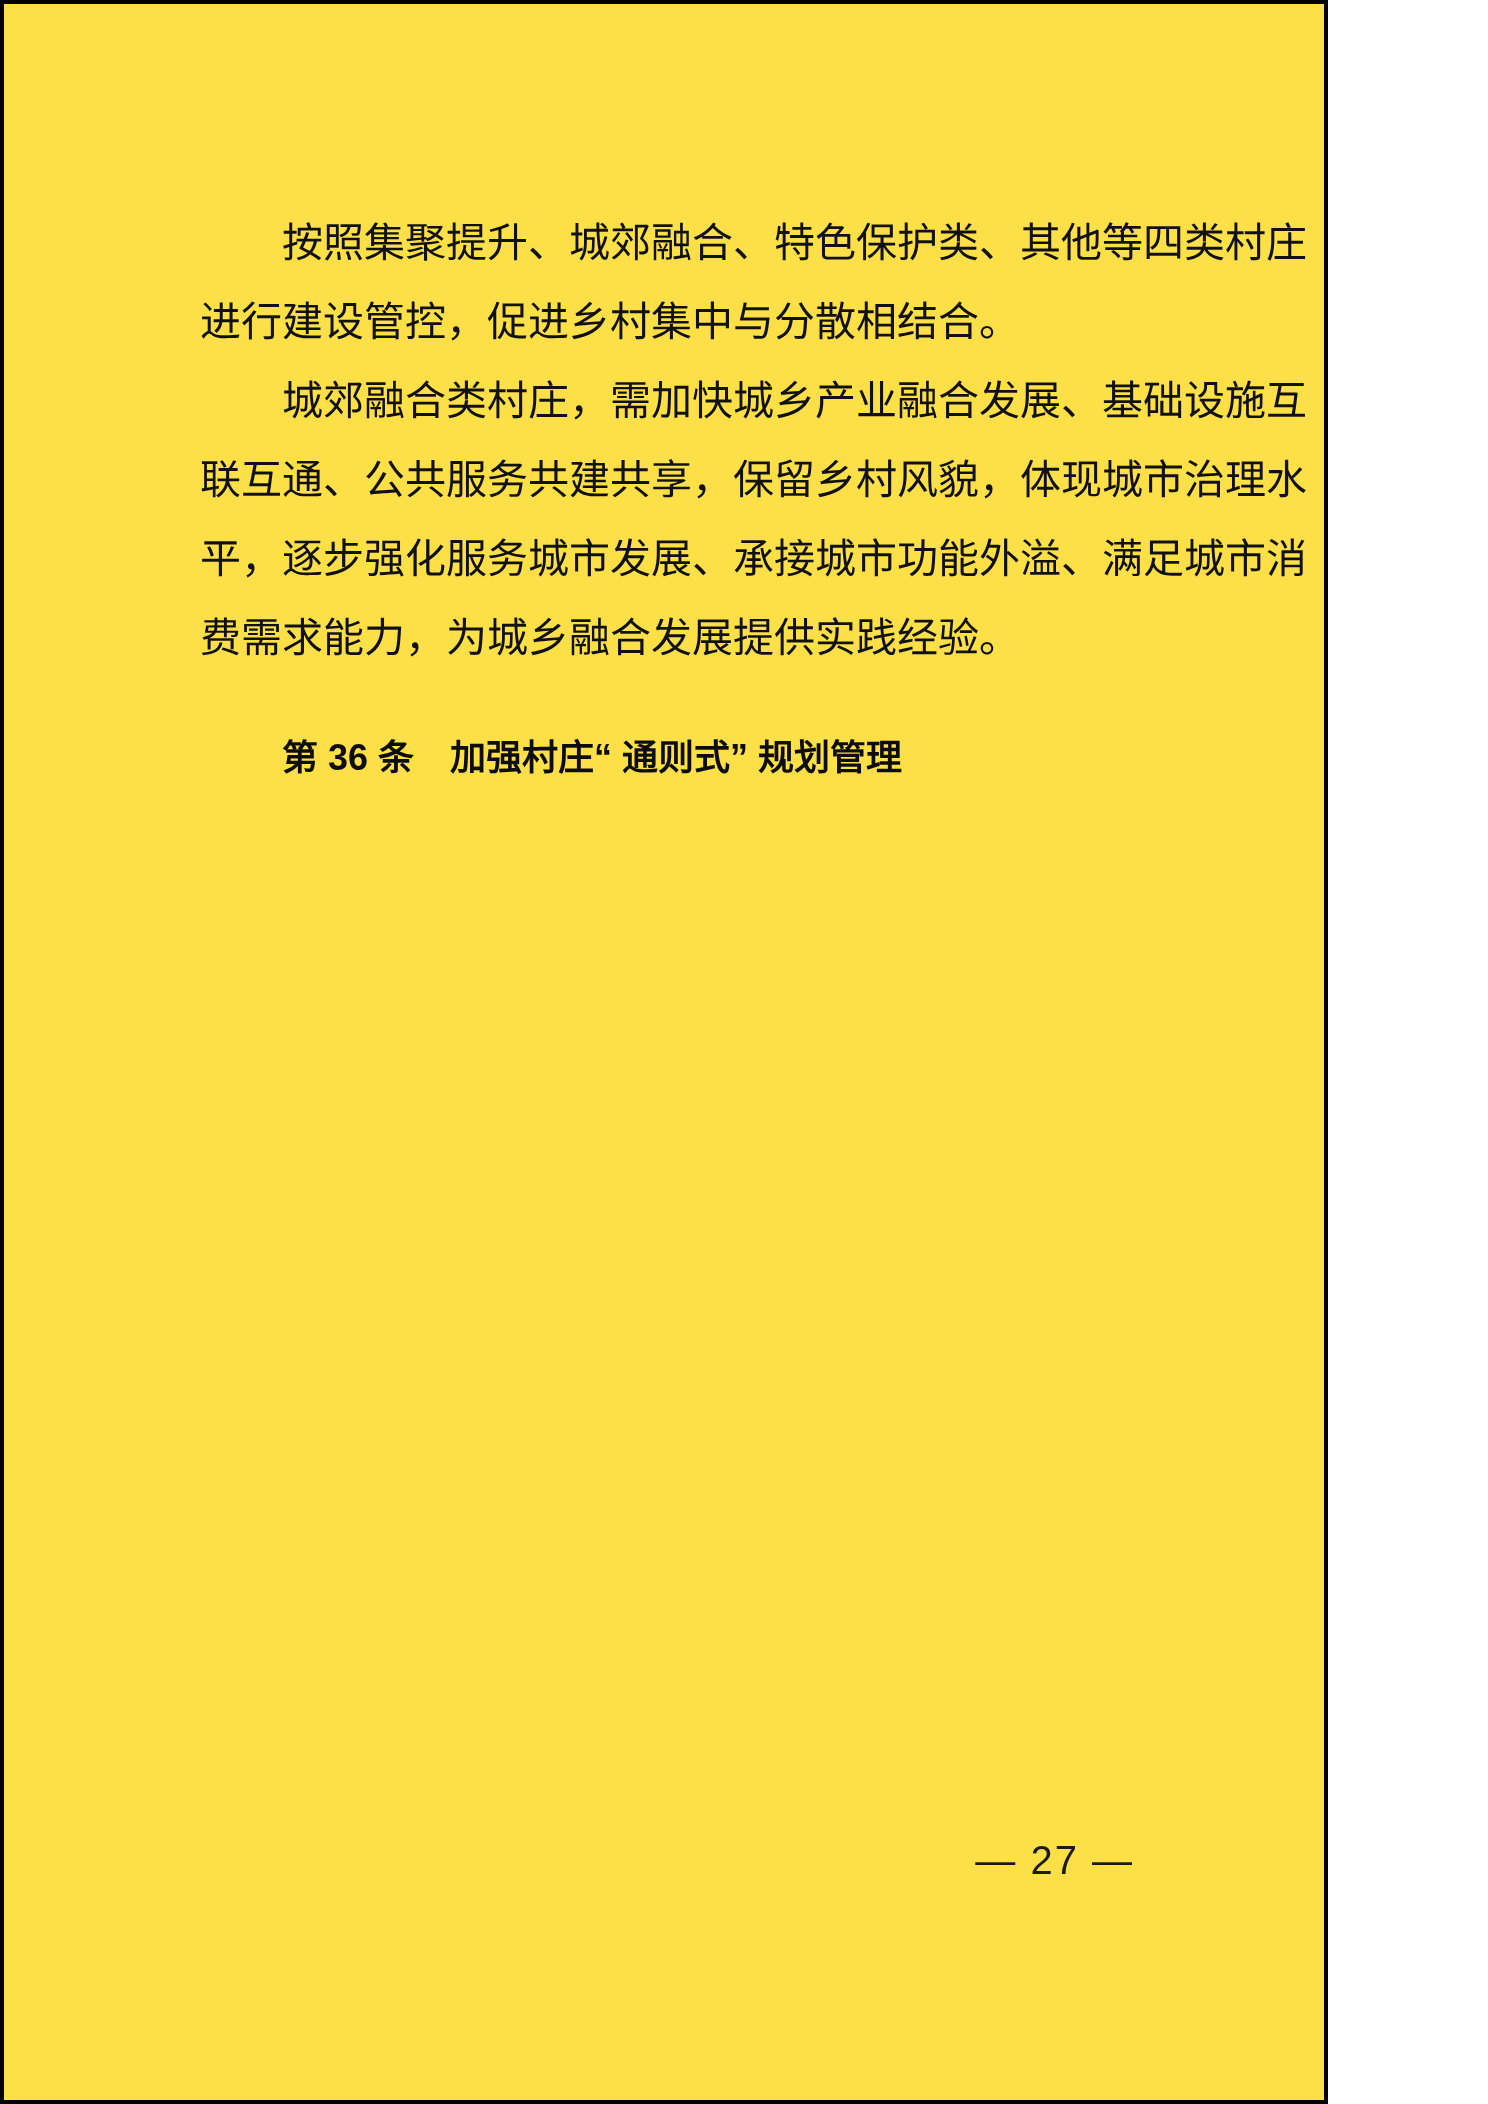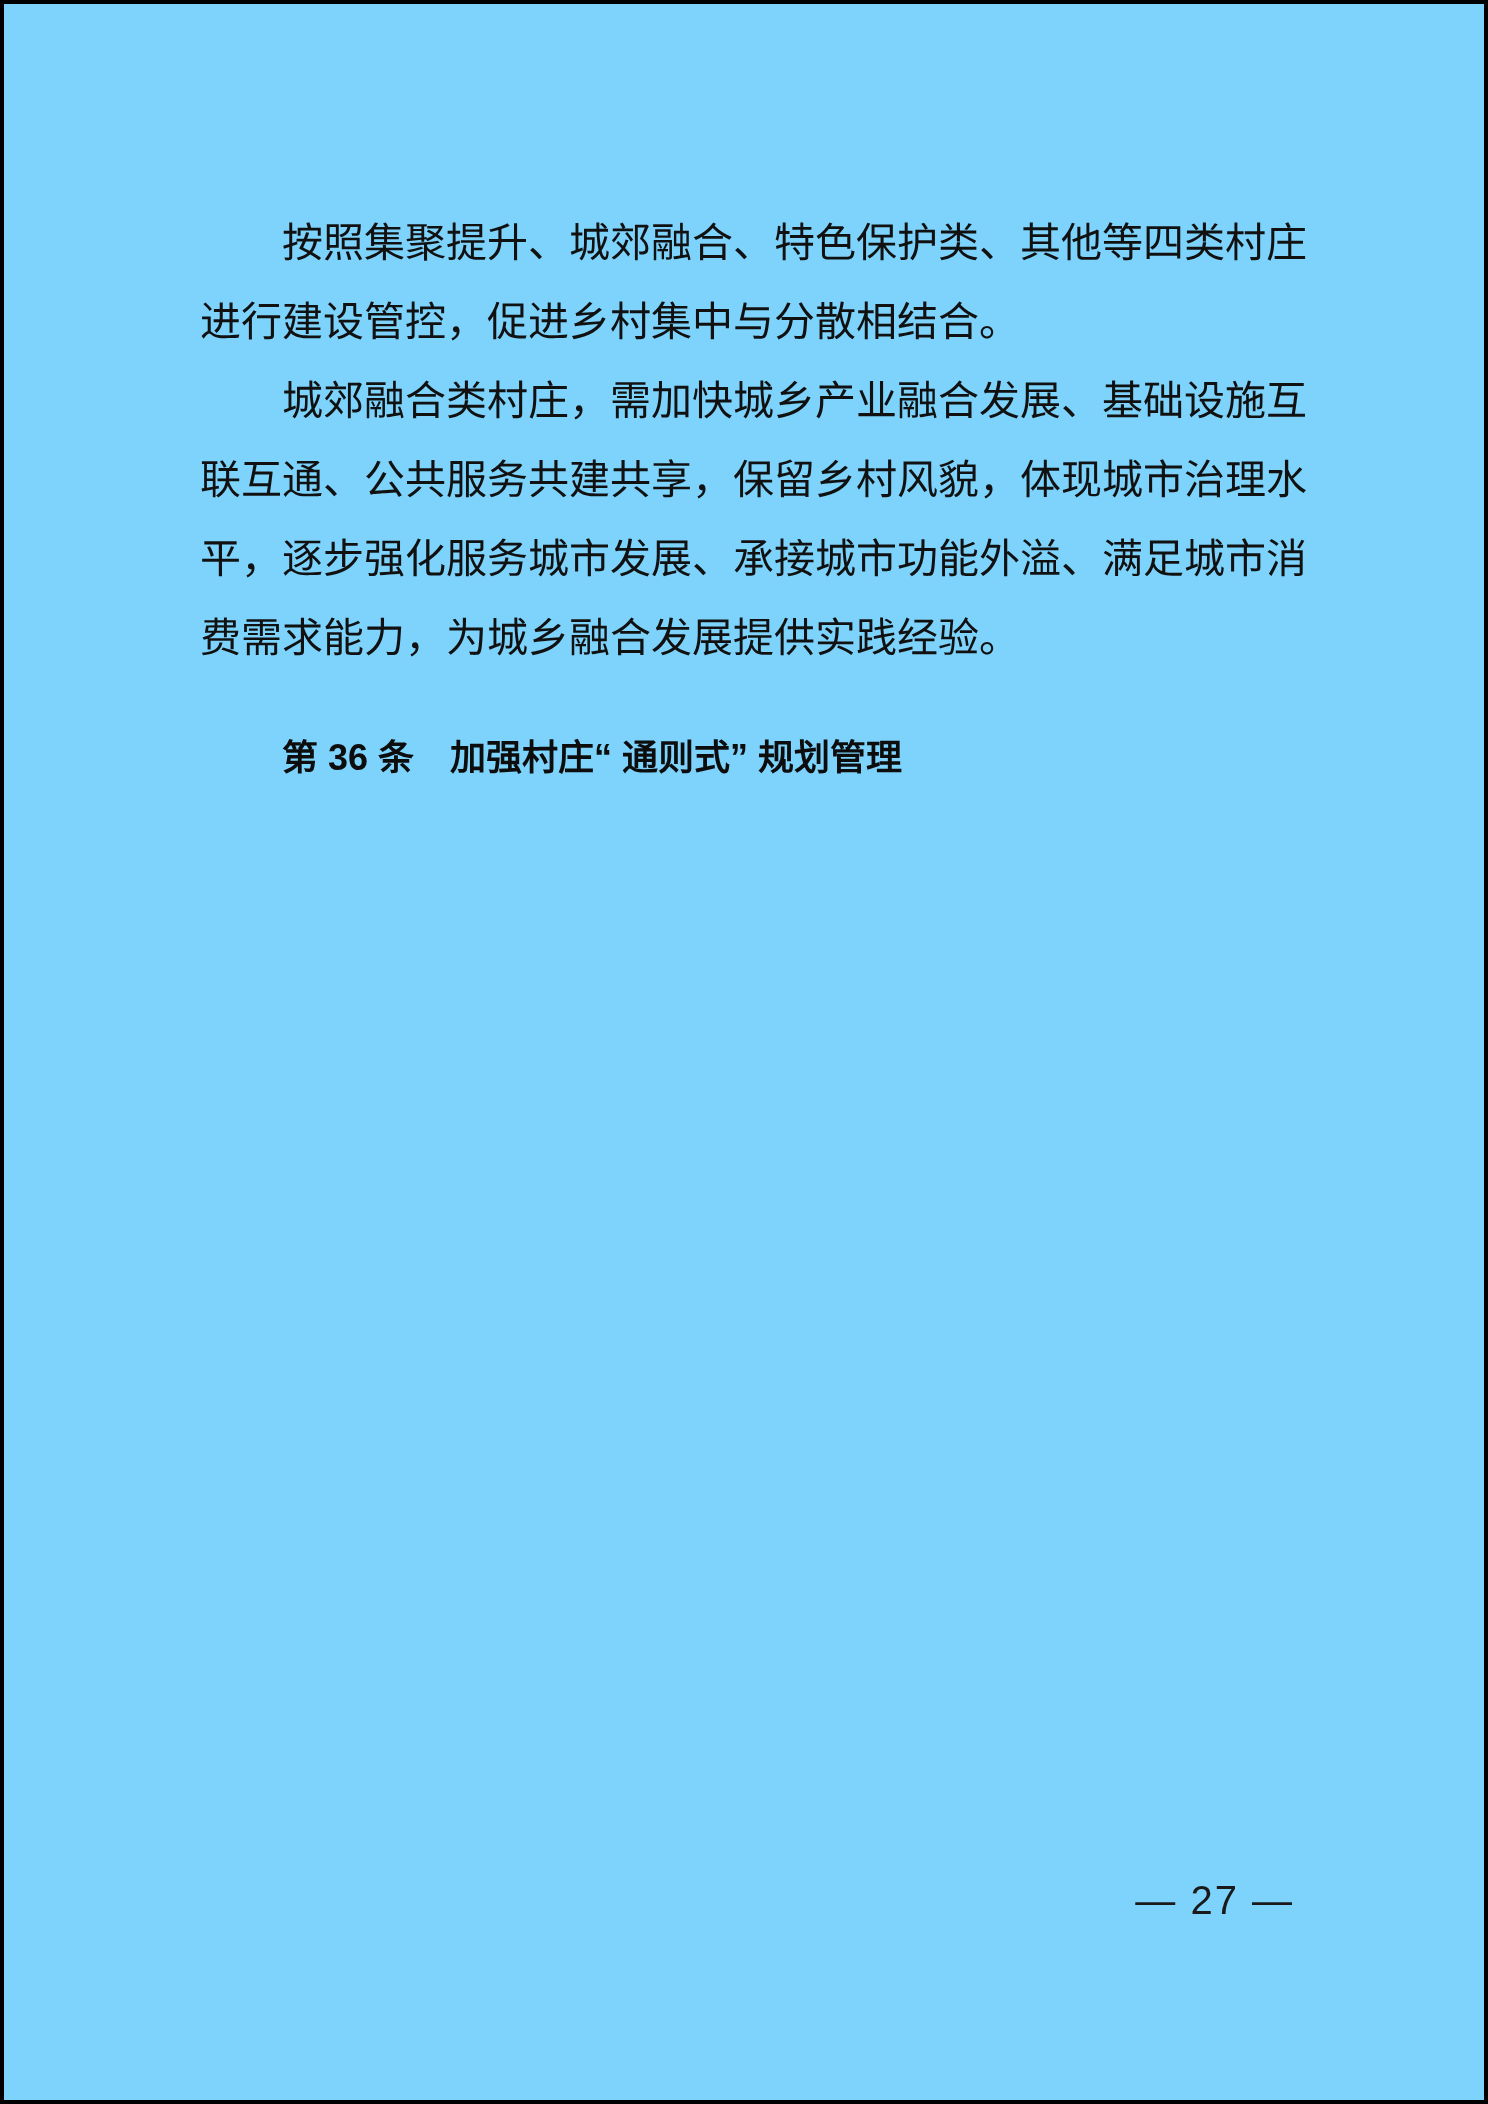--- a/index.html
+++ b/index.html
@@ -2,24 +2,24 @@
 <html lang="zh-CN"><head>
 <meta charset="utf-8">
 <style>
   html, body {
     margin: 0;
     padding: 0;
     background: #ffffff;
   }
   .page {
     position: relative;
-    width: 1488px;
+    width: 1328px;
     height: 2104px;
     box-sizing: border-box;
-    background: #7dd3fc;
+    background: #fde047;
     border: 4px solid #000000;
     font-family: "Liberation Sans", "DejaVu Sans", sans-serif;
     color: #111111;
     overflow: hidden;
   }
   .content {
     position: absolute;
     top: 200px;
     left: 196px;
     width: 1107px;
@@ -42,21 +42,21 @@
     margin: 40px 0 40px 0;
     font-size: 36px;
     line-height: 79px;
     font-weight: 800;
     text-indent: 82px;
     color: #0d0d0d;
     text-align: left;
   }
   .page-number {
     position: absolute;
-    top: 1872px;
+    top: 1832px;
     right: 190px;
     font-size: 40px;
     line-height: 48px;
     font-weight: 500;
     color: #1a1a1a;
     letter-spacing: 2px;
     white-space: nowrap;
   }
 </style>
 </head>

